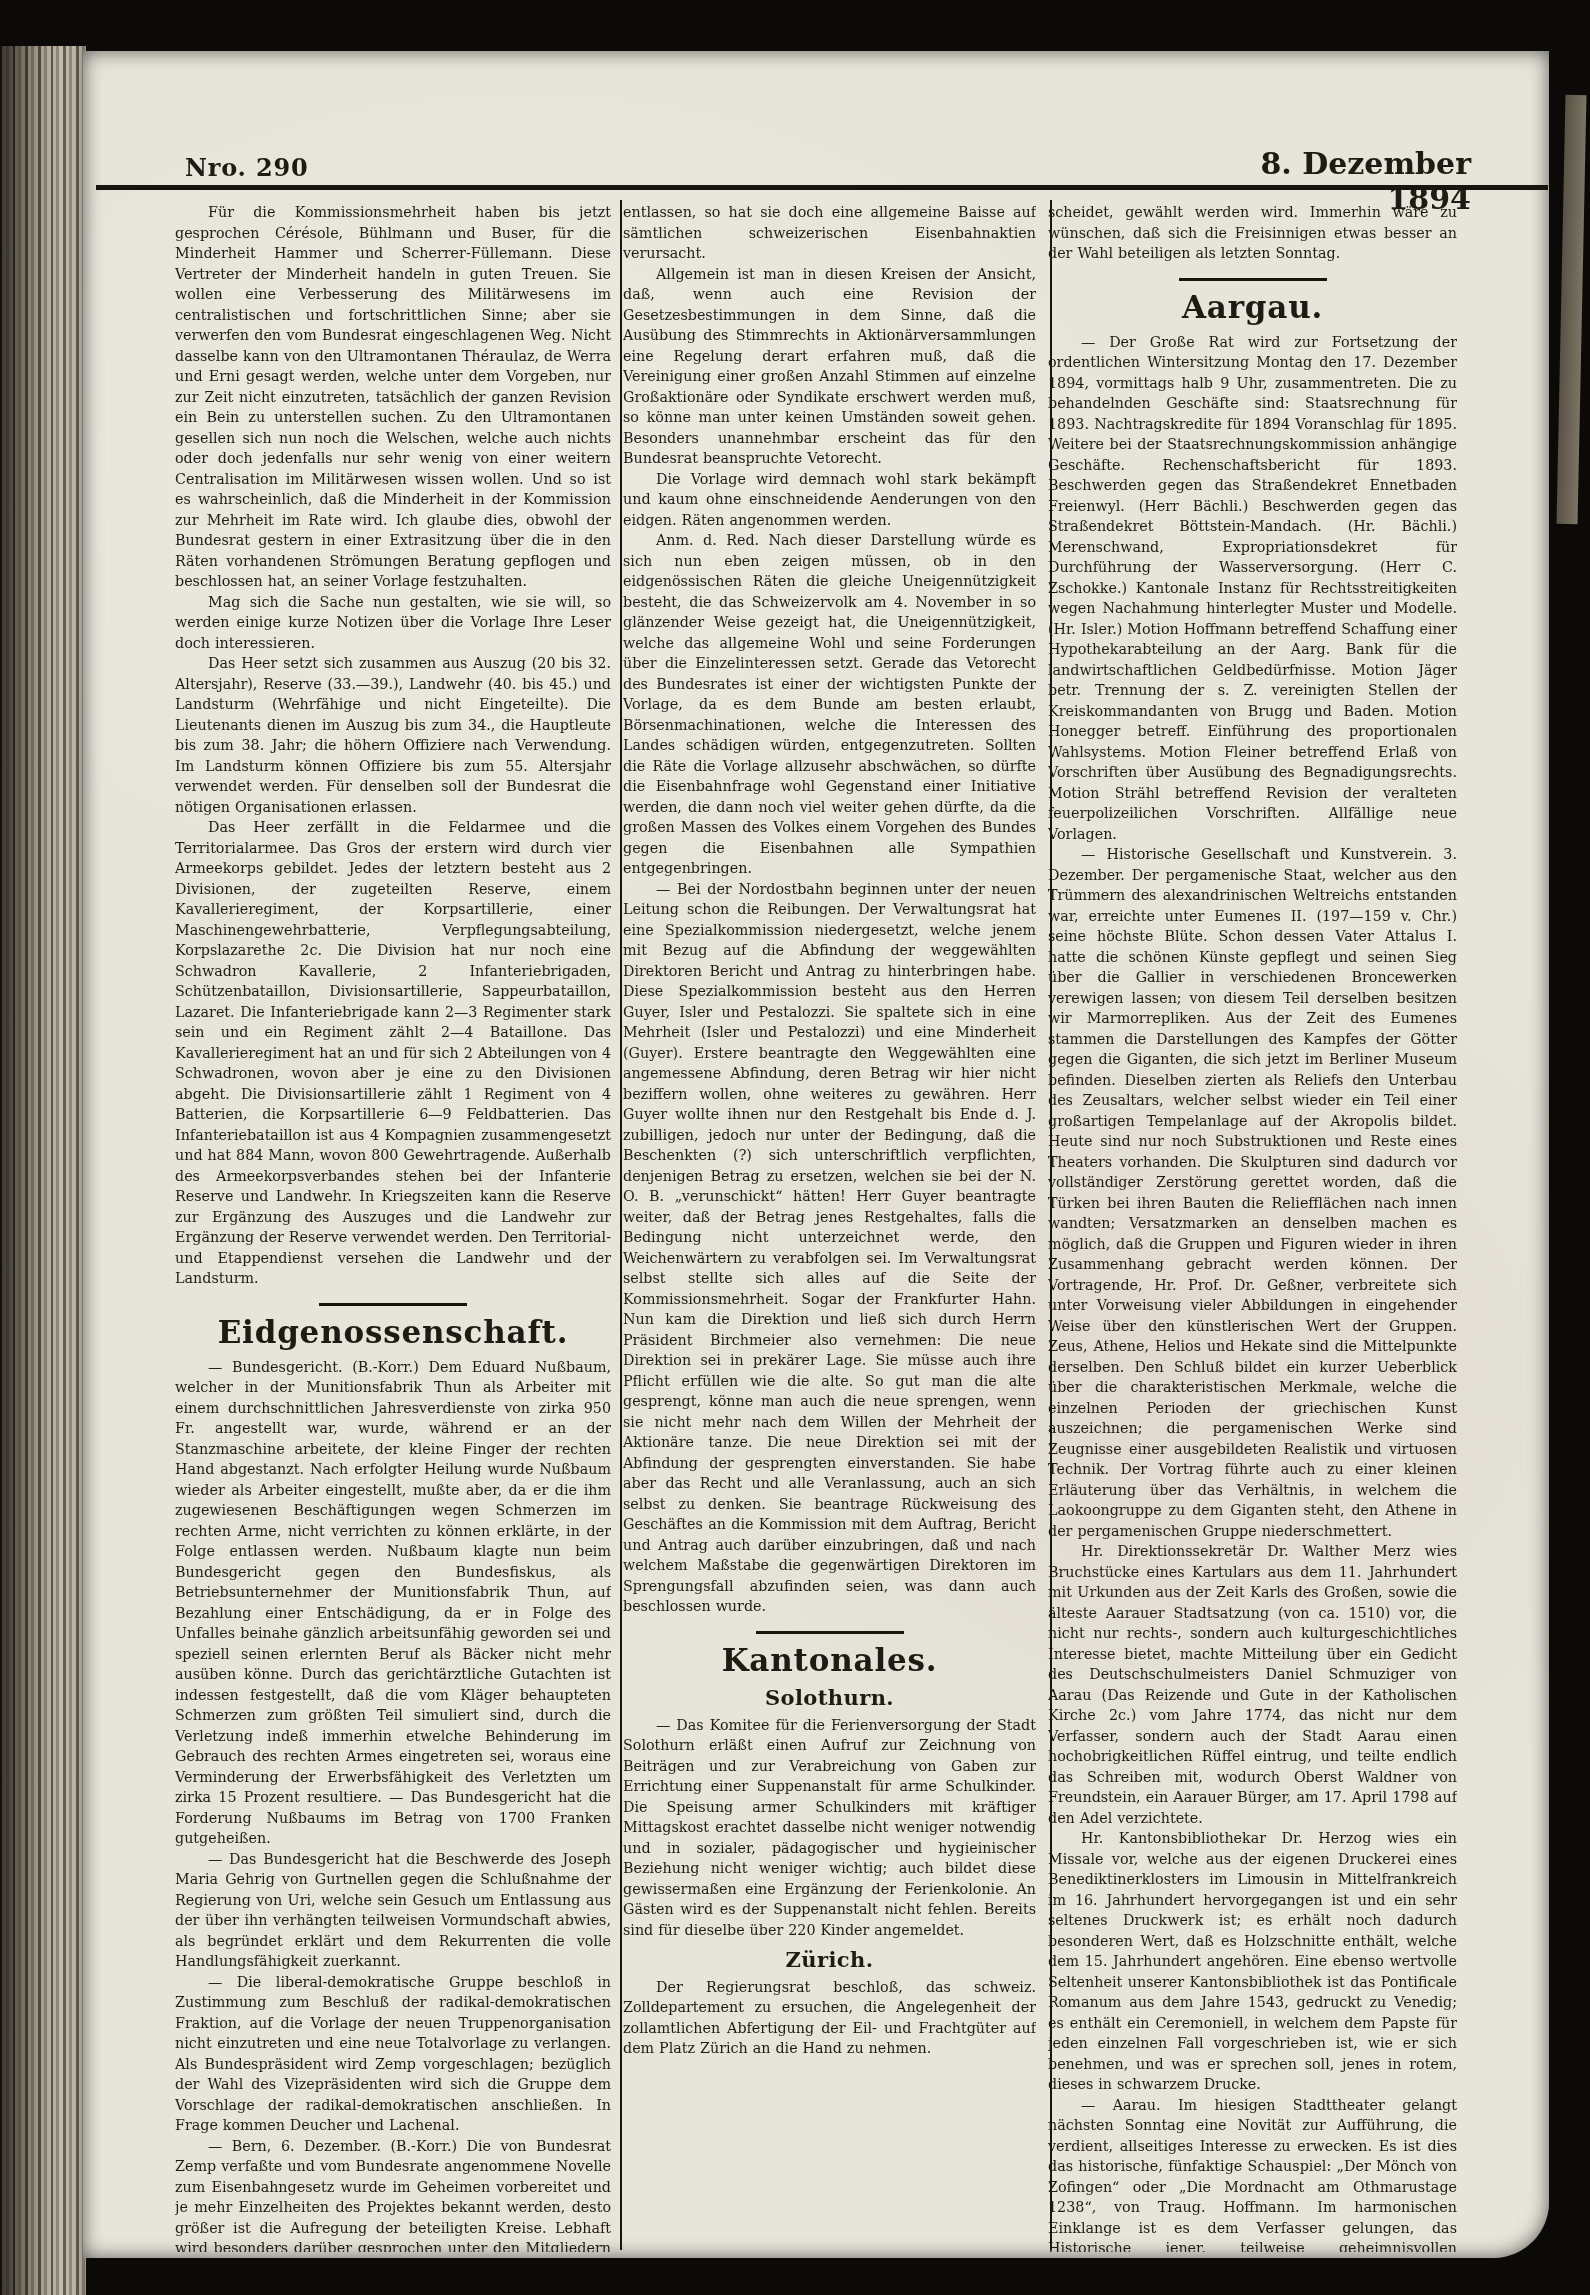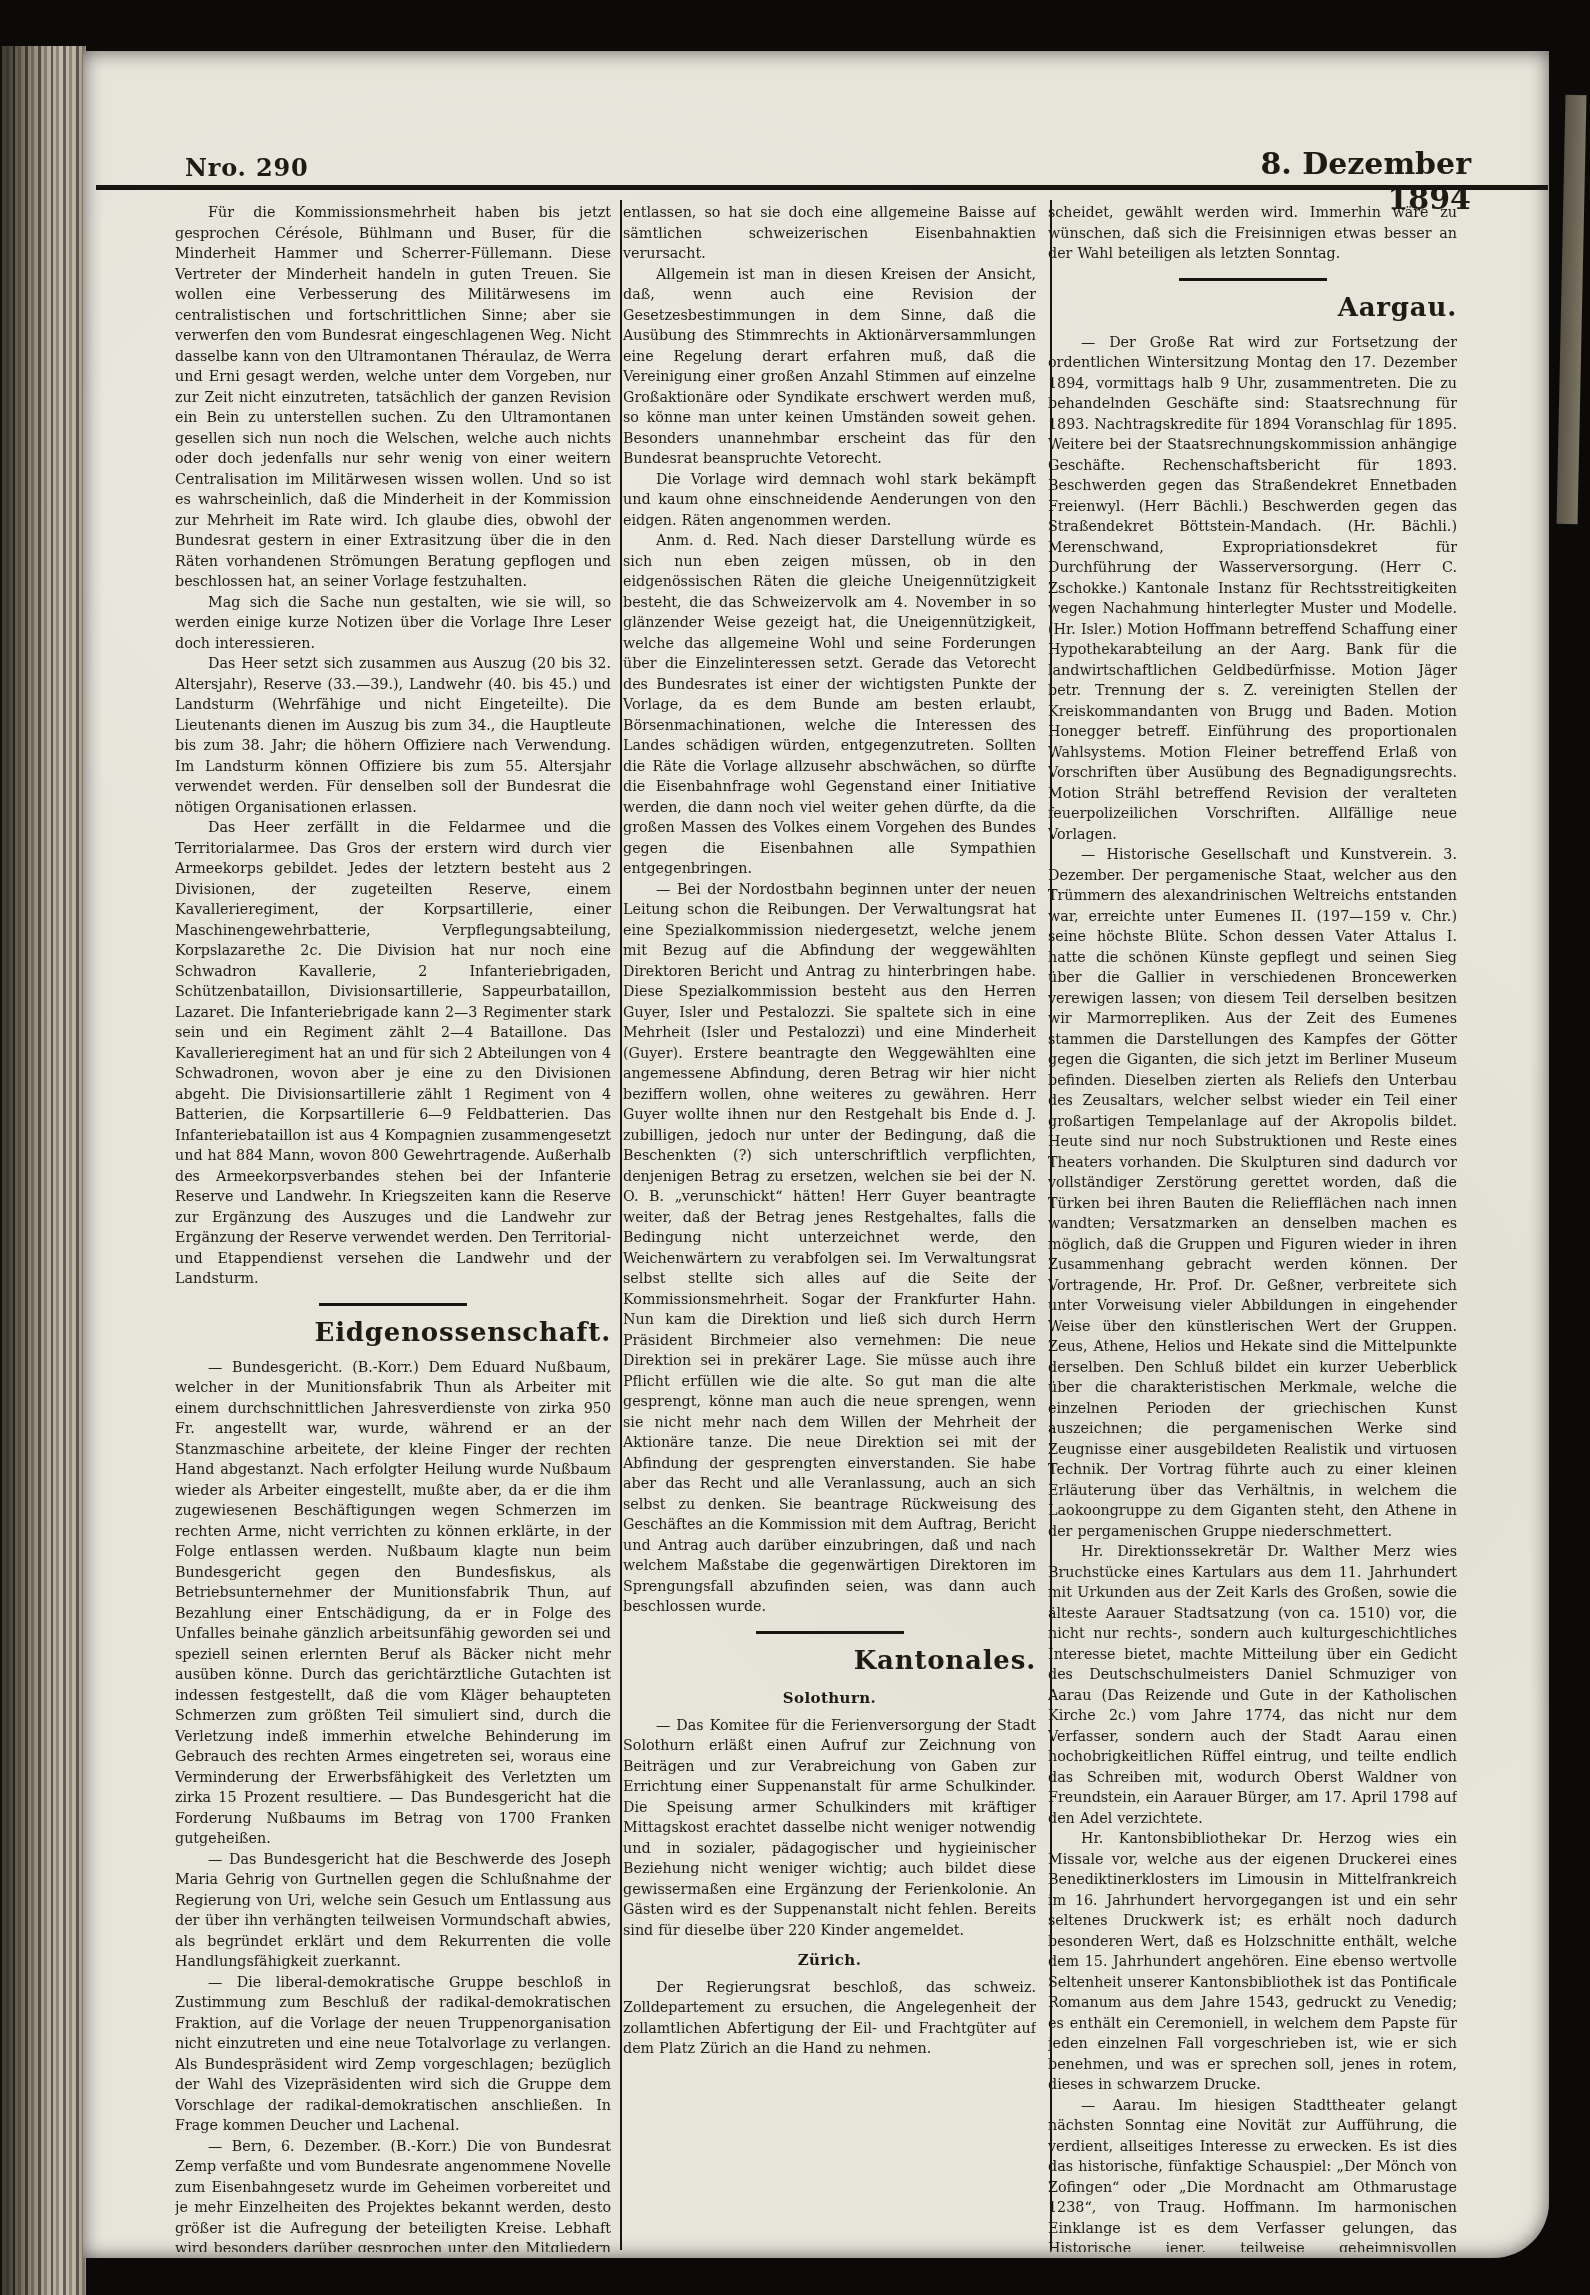--- a/index.html
+++ b/index.html
@@ -44,25 +44,25 @@
     display:grid;grid-template-columns:436px 413px 409px;column-gap:12px;
   }
   .col{overflow:hidden;height:100%;}
   .para{
     margin:0;text-indent:33px;text-align:justify;
     font-size:14.3px;line-height:20.5px;
     word-spacing:0.4px;
   }
   .para.noindent{text-indent:0;}
   .heading{
-    text-align:right;font-weight:700;font-size:26px;line-height:35px;
+    text-align:center;font-weight:700;font-size:31px;line-height:35px;
     margin:9.5px 0 6.4px;letter-spacing:0.8px;
   }
   .subheading{
-    text-align:center;font-weight:700;font-size:15px;line-height:26px;
+    text-align:center;font-weight:700;font-size:21px;line-height:26px;
     margin:6.4px 0 4px;letter-spacing:0.4px;
   }
   .divider{width:148px;height:0;border-top:3.2px solid #17150f;margin:14.3px auto 9.5px;}
 </style>
 </head>
 <body>
 
 <div class="book-edge"></div>
 <div class="next-page-edge"></div>
 

